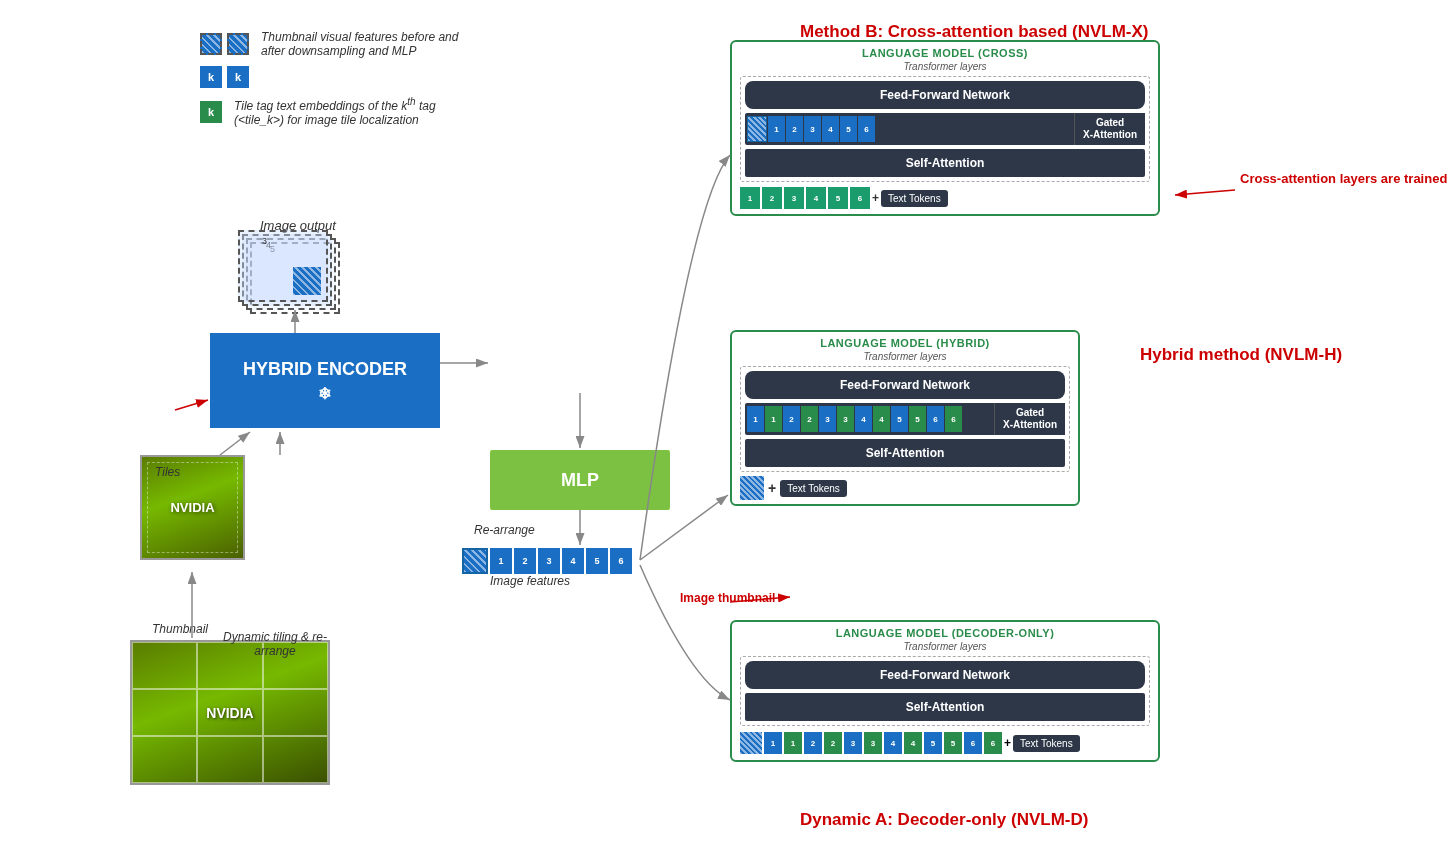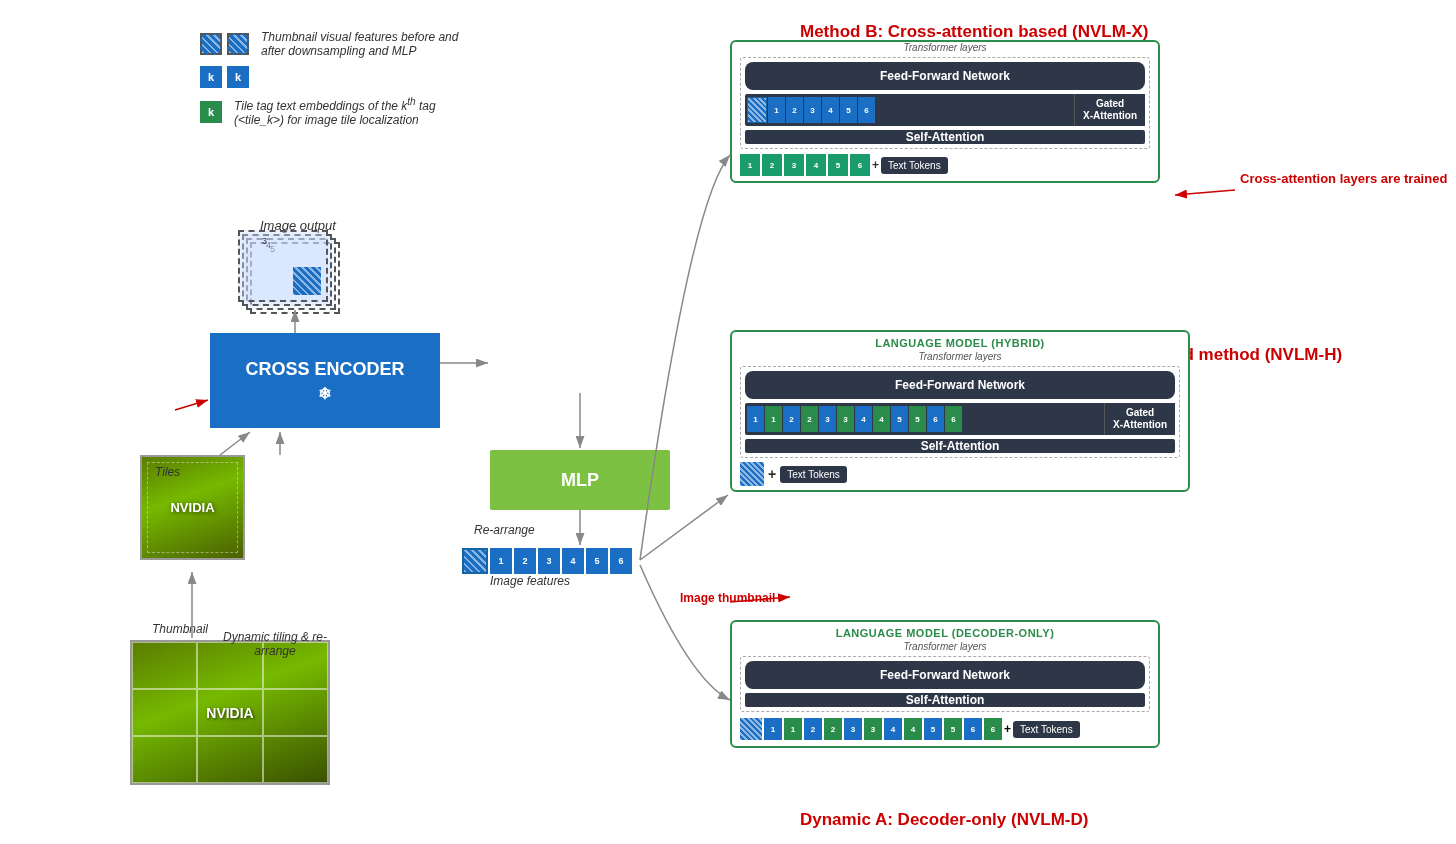--- a/index.html
+++ b/index.html
@@ -242,20 +242,21 @@
       padding: 7px;
       border-radius: 8px;
       margin-bottom: 4px;
     }
     .lm-sa {
       background: #2d3748;
       color: white;
       text-align: center;
       font-size: 12px;
       font-weight: bold;
+      padding: 7px;
       border-radius: 2px;
     }
     .lm-gated-row {
       display: flex;
       align-items: stretch;
       margin-bottom: 4px;
       gap: 0;
     }
 
     .tokens-bottom-row {
@@ -386,21 +387,21 @@
     <div style="position:absolute;top:0px;left:0px;width:90px;height:72px;border:2px dashed #555;background:rgba(200,220,255,0.4);">
       <div style="position:absolute;top:4px;left:22px;color:#333;font-size:9px;">3</div>
 
       <div style="position:absolute;bottom:5px;right:5px;width:28px;height:28px;background:#1a6fc4;overflow:hidden;">
         <div style="position:absolute;inset:0;background:repeating-linear-gradient(45deg,rgba(255,255,255,0.5),rgba(255,255,255,0.5) 2px,transparent 2px,transparent 5px);"></div>
       </div>
     </div>
   </div>
 
   <div class="image-encoder-block">
-    <span>CROSS ENCODER</span>
+    <span>HYBRID ENCODER</span>
     <span class="snowflake">❄</span>
   </div>
 
 
   <div class="nvidia-thumb">
     <div style="position:absolute;inset:0;background:linear-gradient(160deg,#5a7c00 0%,#76b900 40%,#4a6000 100%);"></div>
     <div style="position:absolute;top:5px;left:5px;right:5px;bottom:5px;border:1px dashed rgba(255,255,255,0.4);"></div>
     <span style="position:relative;color:white;font-size:13px;font-weight:bold;text-shadow:1px 1px 4px rgba(0,0,0,0.6);">NVIDIA</span>
   </div>
   <div class="label-tiles">Tiles</div>
@@ -440,20 +441,21 @@
     <div style="width:22px;height:26px;background:#1a6fc4;display:flex;align-items:center;justify-content:center;color:white;font-size:9px;font-weight:bold;">3</div>
     <div style="width:22px;height:26px;background:#1a6fc4;display:flex;align-items:center;justify-content:center;color:white;font-size:9px;font-weight:bold;">4</div>
     <div style="width:22px;height:26px;background:#1a6fc4;display:flex;align-items:center;justify-content:center;color:white;font-size:9px;font-weight:bold;">5</div>
     <div style="width:22px;height:26px;background:#1a6fc4;display:flex;align-items:center;justify-content:center;color:white;font-size:9px;font-weight:bold;">6</div>
   </div>
   <div class="label-image-features">Image features</div>
 
   <div class="method-b-label">Method B: Cross-attention based (NVLM-X)</div>
 
   <div class="lm-box" style="left:730px;top:40px;width:430px;">
+    <div class="lm-title">LANGUAGE MODEL (CROSS)</div>
     <div class="lm-subtitle">Transformer layers</div>
     <div class="lm-transformer-dashed">
       <div class="lm-ffn">Feed-Forward Network</div>
 
       <div class="lm-gated-row">
         <div style="display:flex;gap:1px;align-items:center;padding:2px;background:#2d3748;flex:1;border-radius:2px 0 0 2px;">
 
           <div style="width:20px;height:26px;background:#1a6fc4;border:1px solid #1565a5;position:relative;overflow:hidden;flex-shrink:0;">
             <div style="position:absolute;inset:0;background:repeating-linear-gradient(45deg,rgba(255,255,255,0.5),rgba(255,255,255,0.5) 2px,transparent 2px,transparent 4px);"></div>
           </div>
@@ -481,21 +483,21 @@
     </div>
   </div>
 
   <div class="cross-attention-label">
     <span>Cross-attention
 layers are trained</span>
   </div>
 
   <div class="hybrid-label">Hybrid method (NVLM-H)</div>
 
-  <div class="lm-box" style="left:730px;top:330px;width:460px;">
+  <div class="lm-box" style="left:730px;top:330px;width:350px;">
     <div class="lm-title">LANGUAGE MODEL (HYBRID)</div>
     <div class="lm-subtitle">Transformer layers</div>
     <div class="lm-transformer-dashed">
       <div class="lm-ffn">Feed-Forward Network</div>
 
       <div class="lm-gated-row">
         <div style="display:flex;gap:1px;align-items:center;padding:2px;background:#2d3748;flex:1;border-radius:2px 0 0 2px;flex-wrap:nowrap;">
 
           <div style="width:17px;height:26px;background:#1a6fc4;display:flex;align-items:center;justify-content:center;color:white;font-size:8px;font-weight:bold;">1</div>
           <div style="width:17px;height:26px;background:#2a8c4a;display:flex;align-items:center;justify-content:center;color:white;font-size:8px;font-weight:bold;">1</div>

